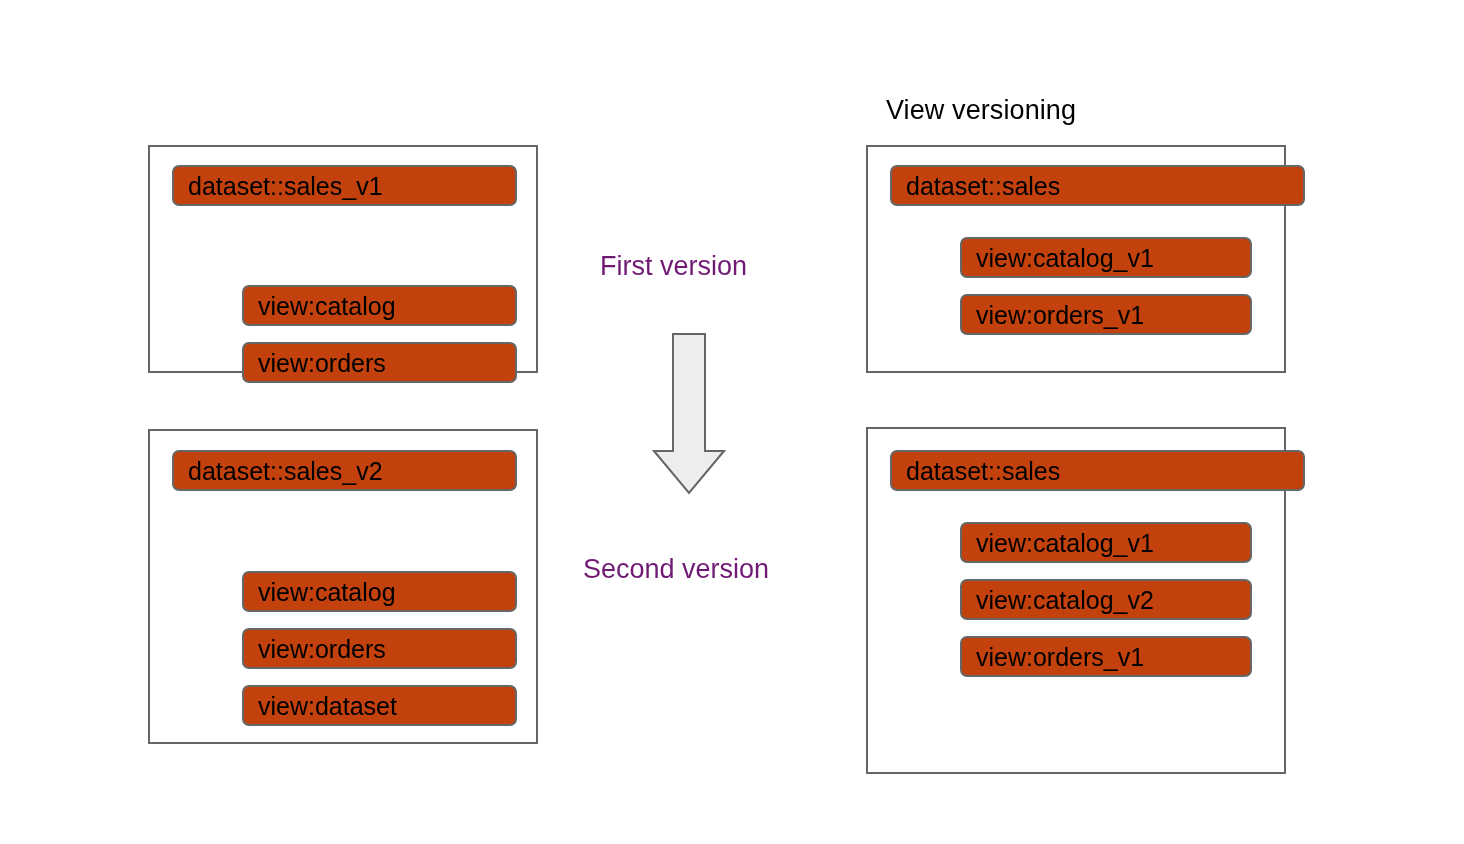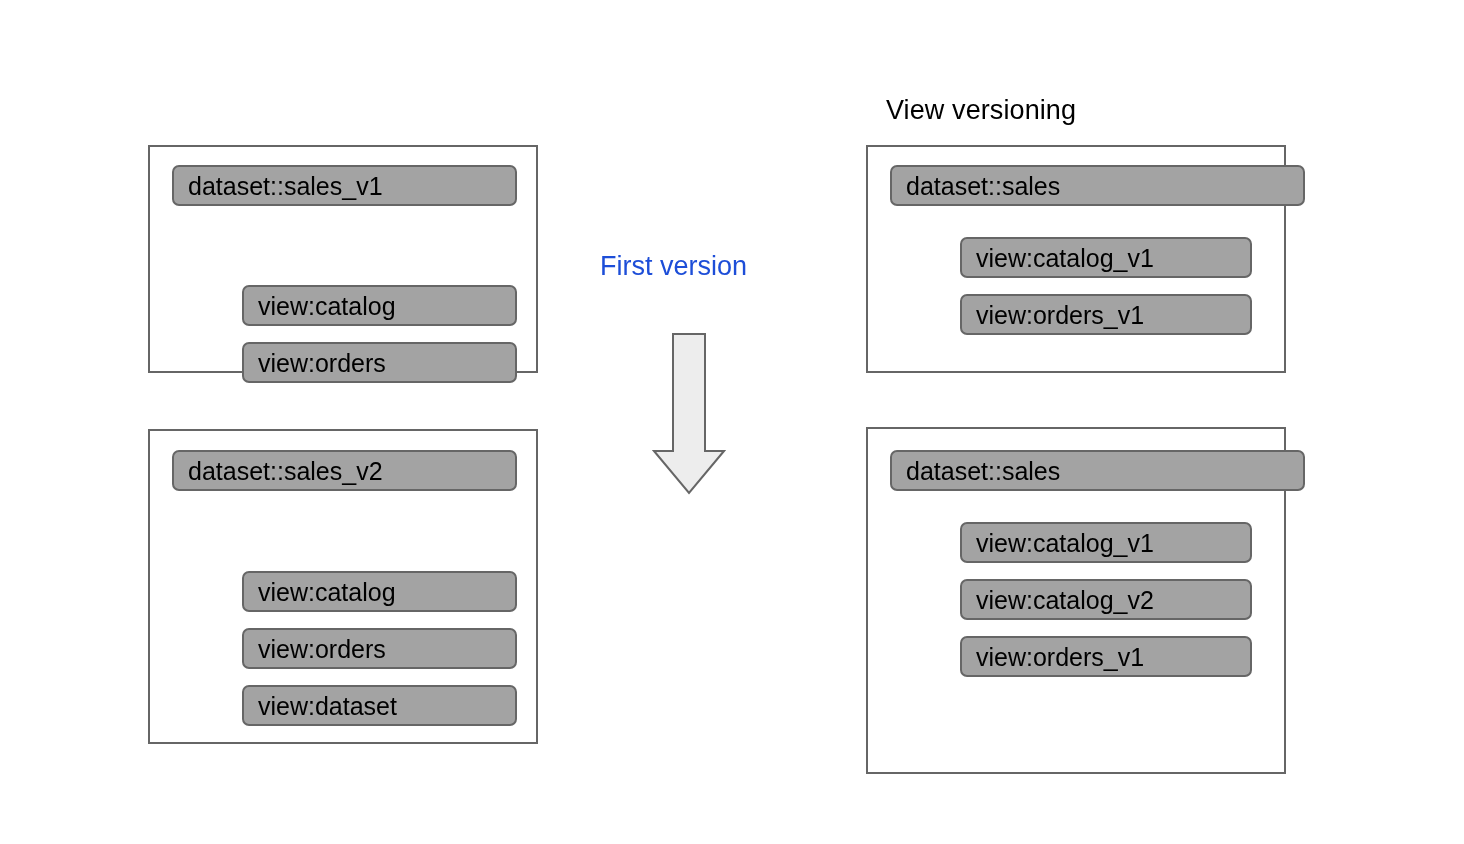--- a/index.html
+++ b/index.html
@@ -45,21 +45,21 @@
     box-sizing: border-box;
   }
   #group-ds-v1 { left: 148px; top: 145px; width: 390px; height: 228px; }
   #group-ds-v2 { left: 148px; top: 429px; width: 390px; height: 315px; }
   #group-vw-v1 { left: 866px; top: 145px; width: 420px; height: 228px; }
   #group-vw-v2 { left: 866px; top: 427px; width: 420px; height: 347px; }
 
   
   .pill {
     position: absolute;
-    background: #a3a3a3;
+    background: #c2410c;
     border: 2px solid #666666;
     border-radius: 7px;
     box-sizing: border-box;
     height: 41px;
     display: flex;
     align-items: center;
     font-size: 25px;
     line-height: 28px;
     color: #000000;
     white-space: nowrap;
@@ -74,21 +74,21 @@
 
   
   .col-right .pill.dataset { left: 22px; width: 415px; }
   .col-right .pill.view    { left: 92px; width: 292px; }
 
   
   .center-label {
     position: absolute;
     font-size: 27px;
     line-height: 32px;
-    color: #1d4ed8;
+    color: #701a75;
     white-space: nowrap;
   }
   #label-first  { left: 600px; top: 250px; }
   #label-second { left: 583px; top: 553px; }
 
   
   #arrow-down {
     position: absolute;
     left: 652px;
     top: 333px;
@@ -114,20 +114,21 @@
     <div class="pill view" style="top:149px;">view:orders</div>
     <div class="pill view" style="top:206px;">view:dataset</div>
   </div>
 
   <div class="center-label" id="label-first">First version</div>
 
   <svg id="arrow-down" viewBox="0 0 74 162" xmlns="http://www.w3.org/2000/svg">
     <polygon points="21,1 53,1 53,118 72,118 37,160 2,118 21,118" fill="#ededed" stroke="#666666" stroke-width="2" stroke-linejoin="miter"></polygon>
   </svg>
 
+  <div class="center-label" id="label-second">Second version</div>
 
   <div class="col-title" id="title-right">View versioning</div>
 
   <div class="group-box col-right" id="group-vw-v1">
     <div class="pill dataset" style="top:18px;">dataset::sales</div>
     <div class="pill view" style="top:90px;">view:catalog_v1</div>
     <div class="pill view" style="top:147px;">view:orders_v1</div>
   </div>
 
   <div class="group-box col-right" id="group-vw-v2">

